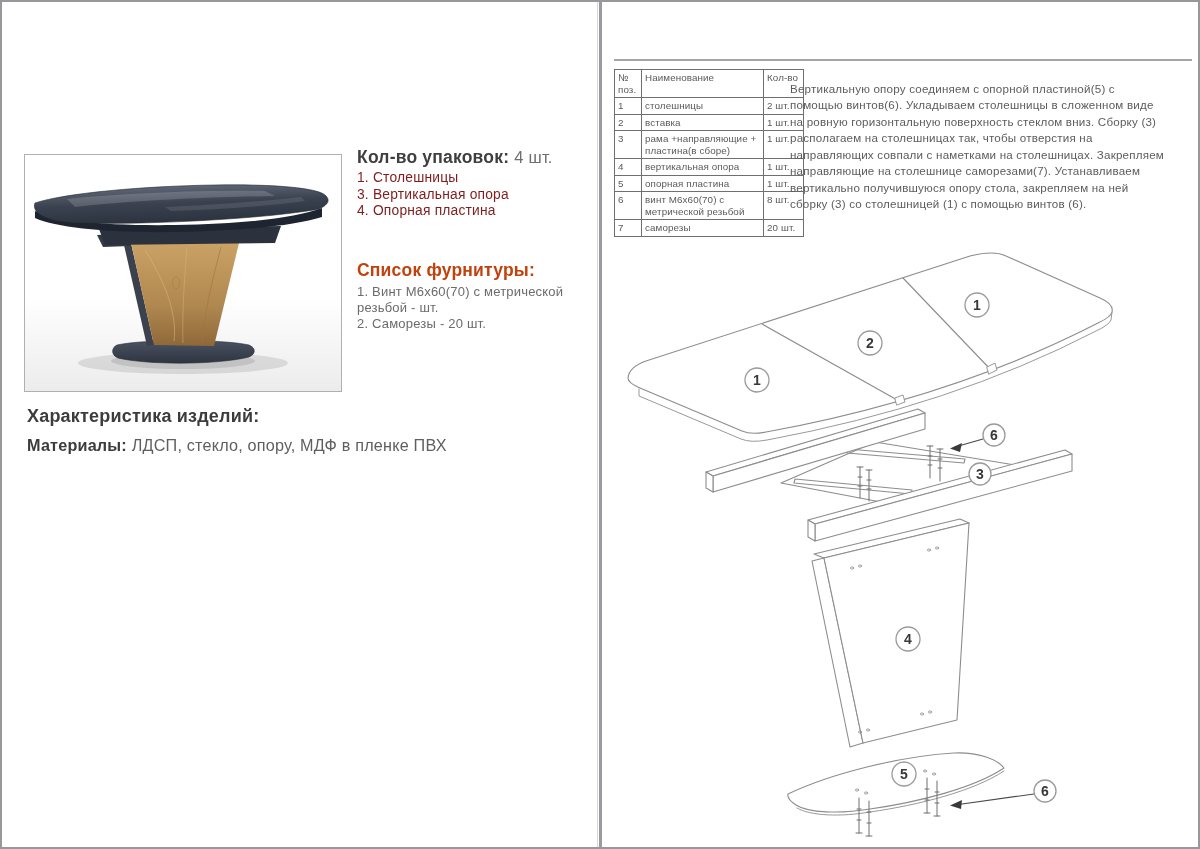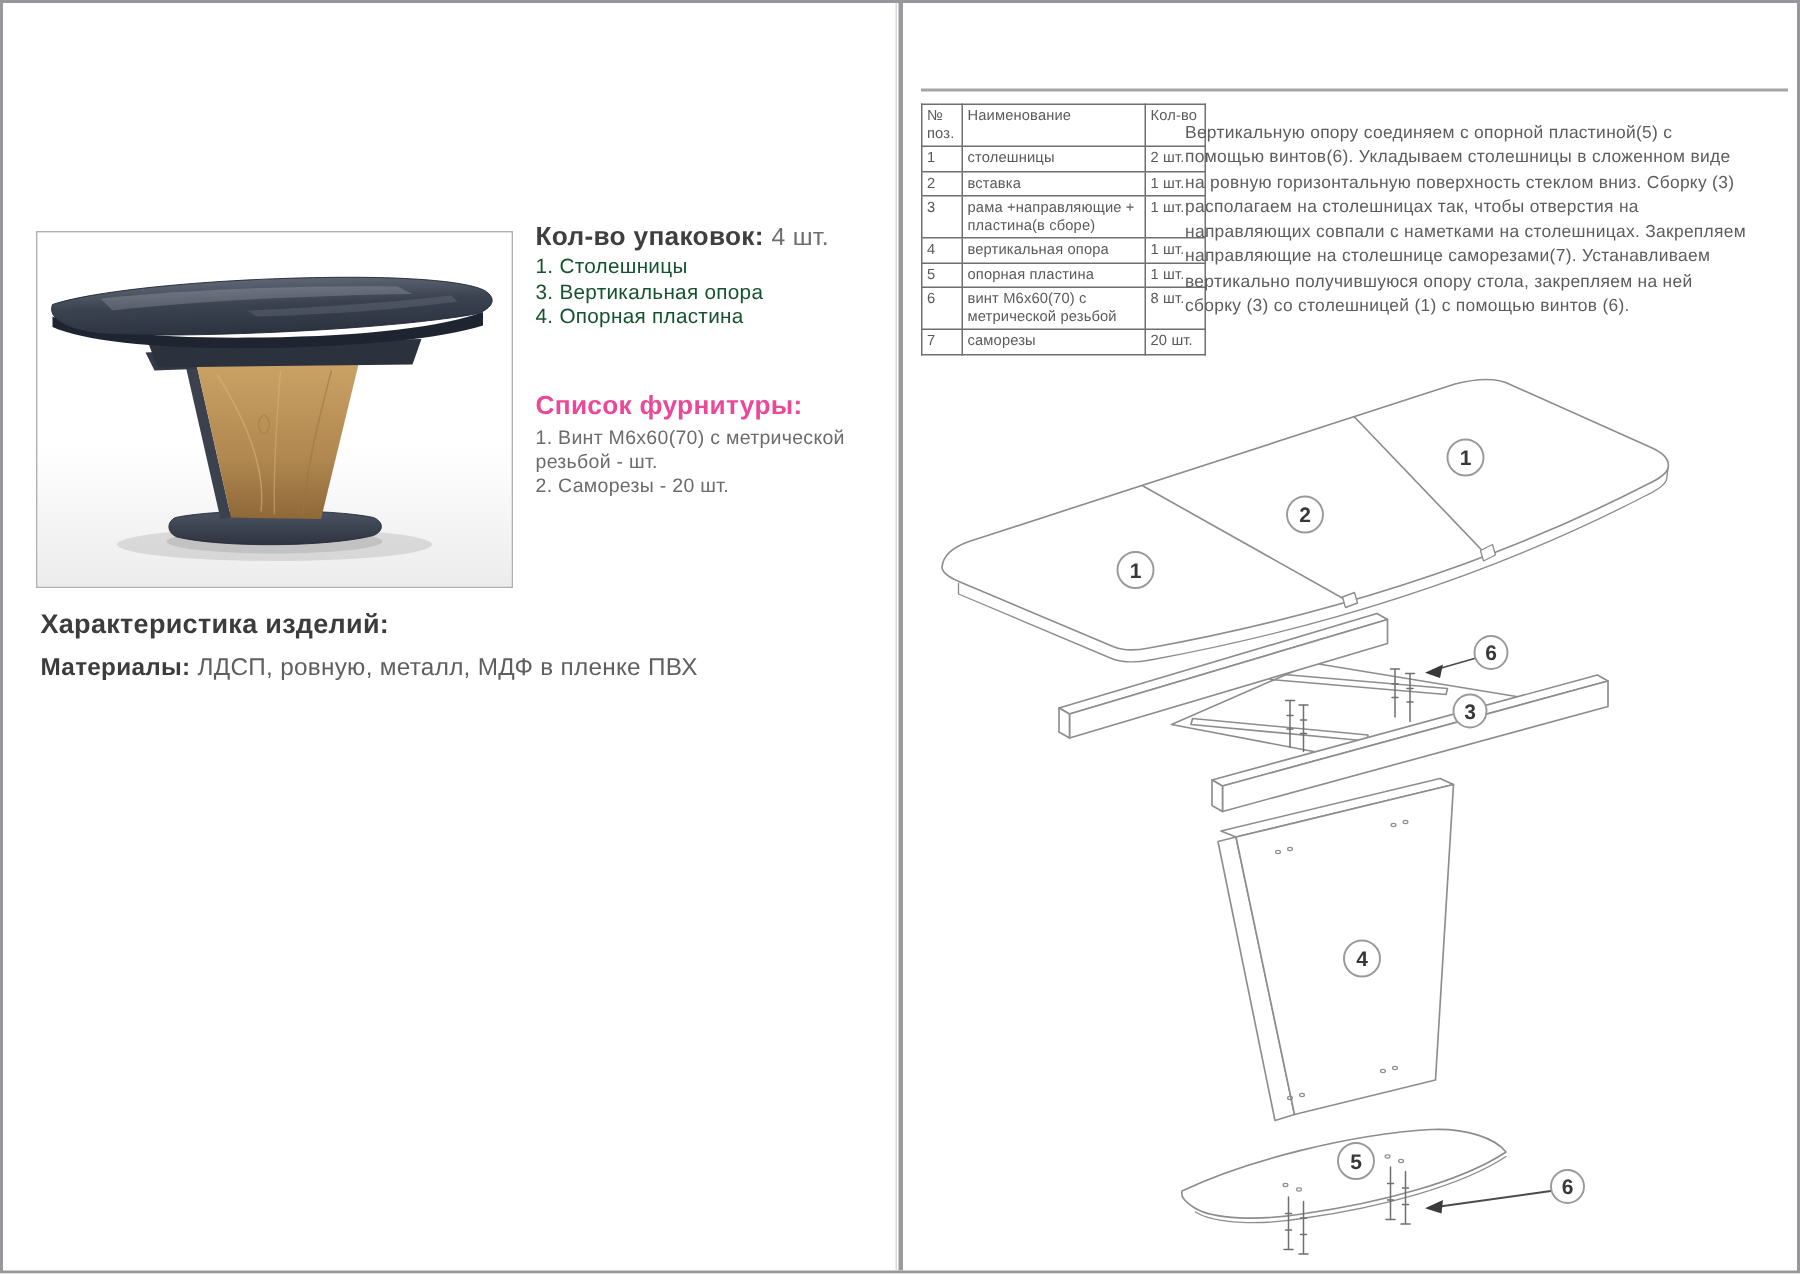--- a/index.html
+++ b/index.html
@@ -11,23 +11,23 @@
   .divider{position:absolute;left:597px;top:0;bottom:0;width:3px;background:#9b9b9f;}
   .divider:after{content:"";position:absolute;left:-2px;top:0;bottom:0;width:1px;background:#d8d8d8;}
 
   
   .photo-box{
     position:absolute;left:22px;top:152px;width:318px;height:238px;
     border:1px solid #b0b0b0;background:#fff;box-sizing:border-box;
   }
   .pack-head{position:absolute;left:355px;top:145px;font-size:17.5px;font-weight:bold;color:#3f3f3f;letter-spacing:.2px;}
   .pack-head .val{font-weight:normal;color:#6e6e6e;font-size:16.5px;margin-top:31px;}
-  .pack-list{position:absolute;left:355px;top:168px;width:220px;font-size:13.8px;line-height:16.5px;color:#14532d;letter-spacing:.2px;}
+  .pack-list{position:absolute;left:355px;top:168px;width:220px;font-size:13.8px;line-height:16.5px;color:#7f1d1d;letter-spacing:.2px;}
   .pack-list div{margin:0;}
-  .hw-head{position:absolute;left:355px;top:258px;font-size:17.5px;font-weight:bold;color:#ec4899;letter-spacing:.2px;}
+  .hw-head{position:absolute;left:355px;top:258px;font-size:17.5px;font-weight:bold;color:#c2410c;letter-spacing:.2px;}
   .hw-list{position:absolute;left:355px;top:282px;width:218px;font-size:13px;line-height:16.2px;color:#6b6b6b;letter-spacing:.2px;}
   .char-head{position:absolute;left:25px;top:404px;font-size:18px;font-weight:bold;color:#3c3c3c;letter-spacing:.2px;}
   .materials{position:absolute;left:25px;top:434px;font-size:16.2px;color:#5f5f5f;letter-spacing:.2px;}
   .materials b{color:#3c3c3c;}
 
   
   .title{position:absolute;left:612px;top:20px;font-size:27px;font-weight:bold;color:#3b3b3b;letter-spacing:.4px;}
   .title-rule{position:absolute;left:612px;top:57px;width:578px;height:2px;background:#a5a5a5;}
   table.parts{
     position:absolute;left:612px;top:67px;width:162px;border-collapse:collapse;
@@ -103,21 +103,21 @@
   </div>
 
   <div class="hw-head">Список фурнитуры:</div>
   <div class="hw-list">
     <div>1. Винт М6х60(70) с метрической резьбой - шт.</div>
     <div>2. Саморезы - 20 шт.</div>
   </div>
 
   <div class="char-head">Характеристика изделий:</div>
   <div class="materials">
-    <b>Материалы:</b><span> ЛДСП, ровную, металл, МДФ в пленке ПВХ</span>
+    <b>Материалы:</b><span> ЛДСП, стекло, опору, МДФ в пленке ПВХ</span>
   </div>
 
   <div class="title-rule"></div>
 
   <table class="parts">
     <colgroup>
         <col class="c1">
         <col class="c2">
         <col class="c3">
       </colgroup>

